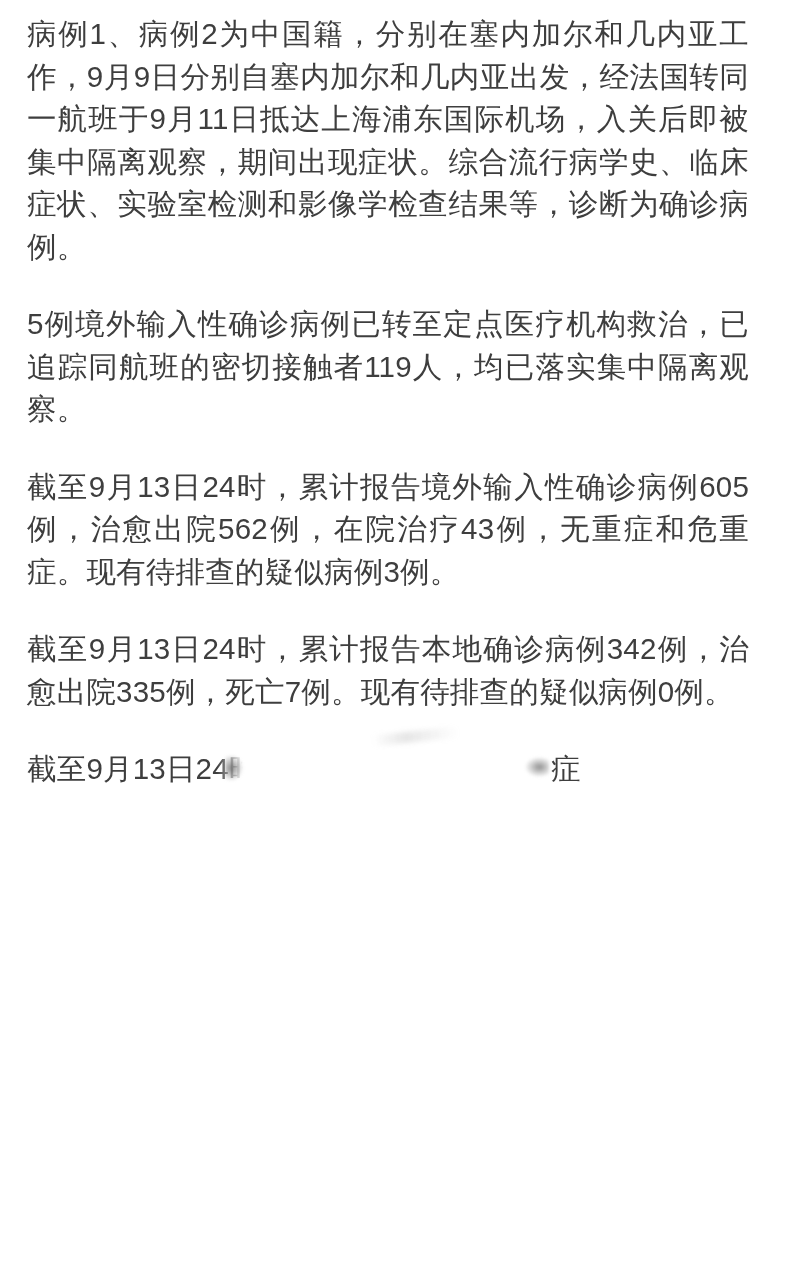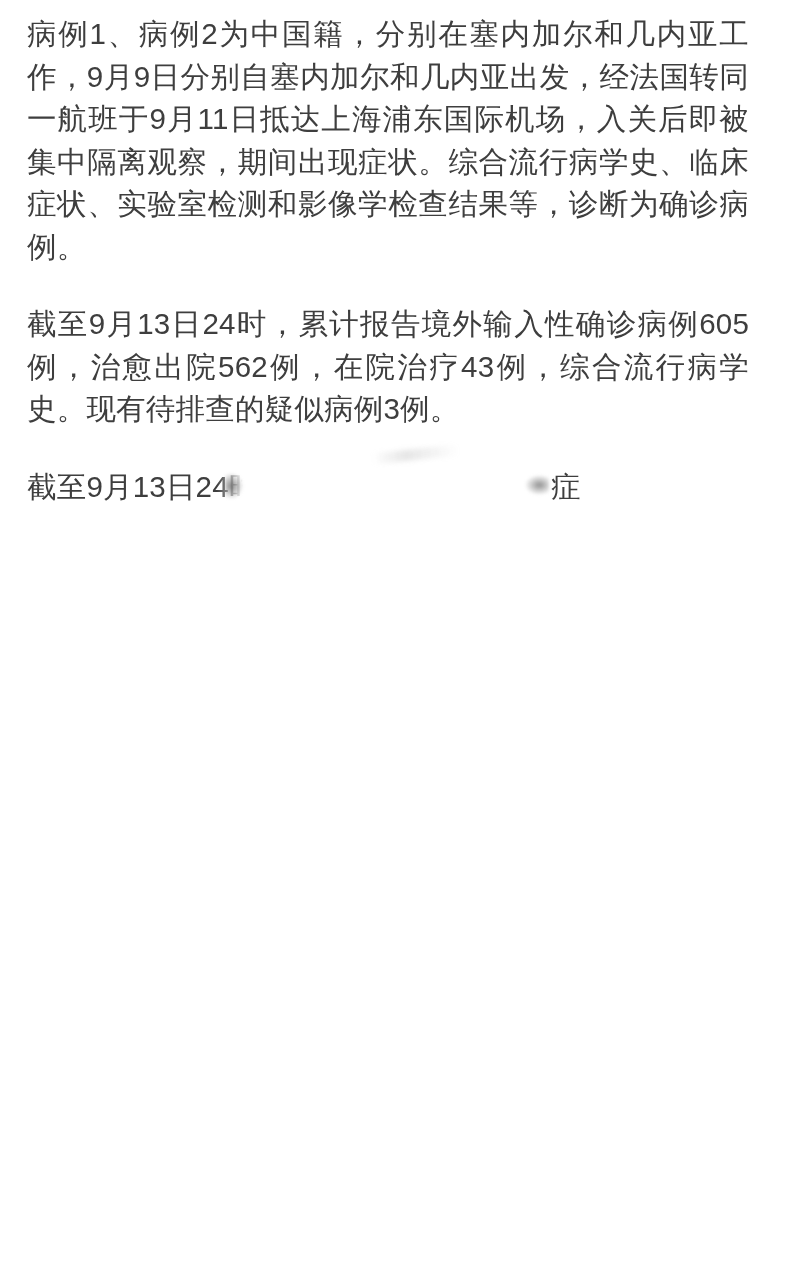--- a/index.html
+++ b/index.html
@@ -86,24 +86,26 @@
 </style>
 </head>
 <body>
 
 <div class="article">
 
   <p class="para">病例1、病例2为中国籍，分别在塞内加尔和几内亚工作，9月9日分别自塞内加尔和几内亚出发，经法国转同一航班于9月11日抵达上海浦东国际机场，入关后即被集中隔离观察，期间出现症状。综合流行病学史、临床症状、实验室检测和影像学检查结果等，诊断为确诊病例。</p>
 
 
 
+  <p class="para">5例境外输入性确诊病例已转至定点医疗机构救治，已追踪同航班的密切接触者119人，均已落实集中隔离观察。</p>
 
 
-  <p class="para">截至9月13日24时，累计报告境外输入性确诊病例605例，治愈出院562例，在院治疗43例，综合流行病学史。现有待排查的疑似病例3例。</p>
+  <p class="para">截至9月13日24时，累计报告境外输入性确诊病例605例，治愈出院562例，在院治疗43例，无重症和危重症。现有待排查的疑似病例3例。</p>
 
+  <p class="para">截至9月13日24时，累计报告本地确诊病例342例，治愈出院335例，死亡7例。现有待排查的疑似病例0例。</p>
 
   <div class="para partial">
     <div class="pline">
       <span>截至9月13日24时</span>
       <div class="erase-overlay"></div>
       <span class="smudge smudge-left"></span>
       <span class="smudge smudge-right"></span>
       <span class="smudge streak-top"></span>
       <span class="frag">症</span>
     </div>

